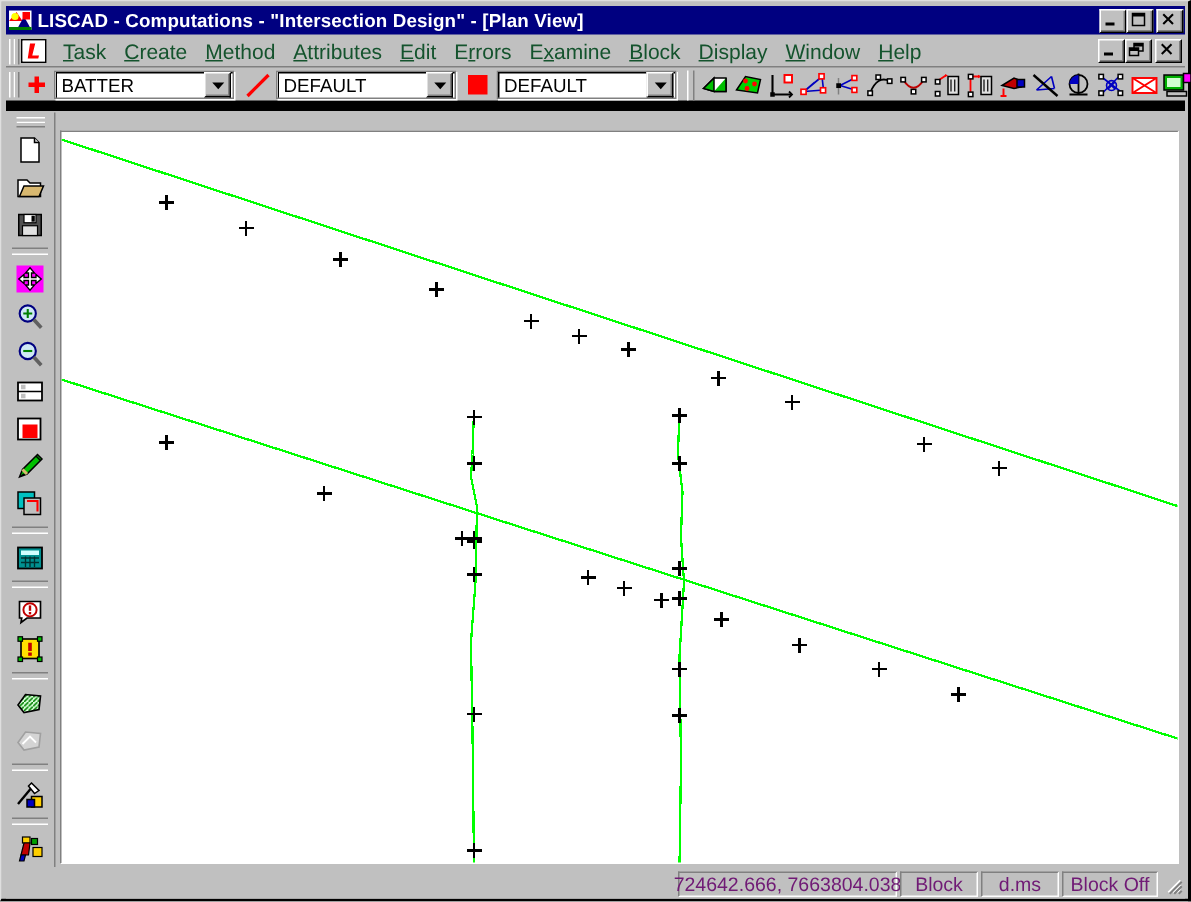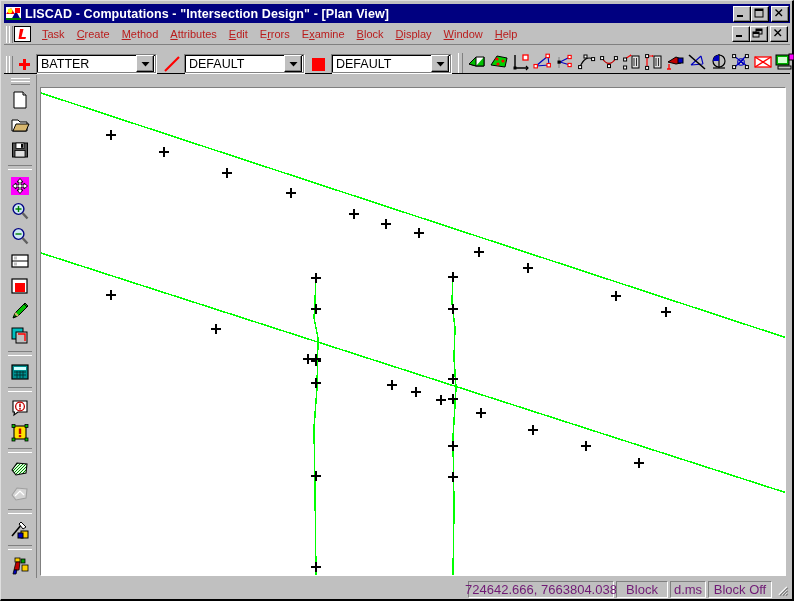--- a/index.html
+++ b/index.html
@@ -41,29 +41,29 @@
     position:absolute;left:2px;top:22px;width:786px;height:21px;
     background:#c0c0c0;display:flex;align-items:center;
     border-bottom:1px solid #808080;box-sizing:border-box;
   }
   .grip{width:7px;height:17px;margin:0 2px 0 1px;flex:none;position:relative;}
   .grip i{position:absolute;top:0;bottom:0;width:2px;display:block;}
   .grip i.a{left:1px;border-left:1px solid #fff;border-right:1px solid #808080;}
   .grip i.b{left:4px;border-left:1px solid #fff;border-right:1px solid #808080;}
   .menu-logo{width:17px;height:16px;flex:none;margin-right:5px;background:#fff;
     border:1px solid #000;position:relative;box-sizing:border-box;}
-  .menu-item{padding:2px 6px 3px 6px;color:#b91c1c;white-space:nowrap;font-size:11px;}
+  .menu-item{padding:2px 6px 3px 6px;color:#14532d;white-space:nowrap;font-size:14px;}
   .menu-item u{text-decoration:underline;}
   .mdi-btns{margin-left:auto;display:flex;margin-right:2px;}
 
   
   .toolbar{
     position:absolute;left:2px;top:44px;width:786px;height:28px;
-    background:#c0c0c0;display:flex;align-items:flex-end;
-    box-sizing:border-box;border-bottom:1px solid #000000;
+    background:#c0c0c0;display:flex;align-items:center;
+    box-sizing:border-box;border-bottom:7px solid #000000;
   }
   .tb-sep{width:3px;height:20px;margin:0 3px;position:relative;flex:none;
     border-left:1px solid #fff;border-right:1px solid #808080;}
   .crossicon{width:17px;height:17px;flex:none;margin:0 3px 0 2px;position:relative;}
   .combo{
     height:19px;background:#fff;border:1px solid #808080;
     box-shadow:inset 1px 1px 0 #000, 1px 1px 0 #fff;
     display:flex;align-items:center;flex:none;box-sizing:border-box;
     margin-right:4px;
   }
@@ -599,21 +599,21 @@
               <path d="M407 389 H417 M412 384 V394" stroke="#000000" stroke-width="1.6" shape-rendering="crispEdges"></path>
             </g>
           </svg>
     </div>
   </div>
 
   <div class="statusbar">
     <span class="sgrow"></span>
     <span class="spanel" style="width:146px">724642.666, 7663804.038</span>
     <span class="spanel" style="width:52px">Block</span>
-    <span class="spanel" style="width:36px">d.ms</span>
+    <span class="spanel" style="width:52px">d.ms</span>
     <span class="spanel" style="width:64px">Block Off</span>
     <span class="sizegrip">
       <svg width="15" height="15" viewBox="0 0 15 15">
         <path d="M13 5 L5 13 M13 8 L8 13 M13 11 L11 13" stroke="#ffffff" stroke-width="1.6"></path>
         <path d="M13.8 5.8 L5.8 13.8 M13.8 8.8 L8.8 13.8 M13.8 11.8 L11.8 13.8" stroke="#808080" stroke-width="1.4"></path>
       </svg>
     </span>
   </div>
 
 </div>

